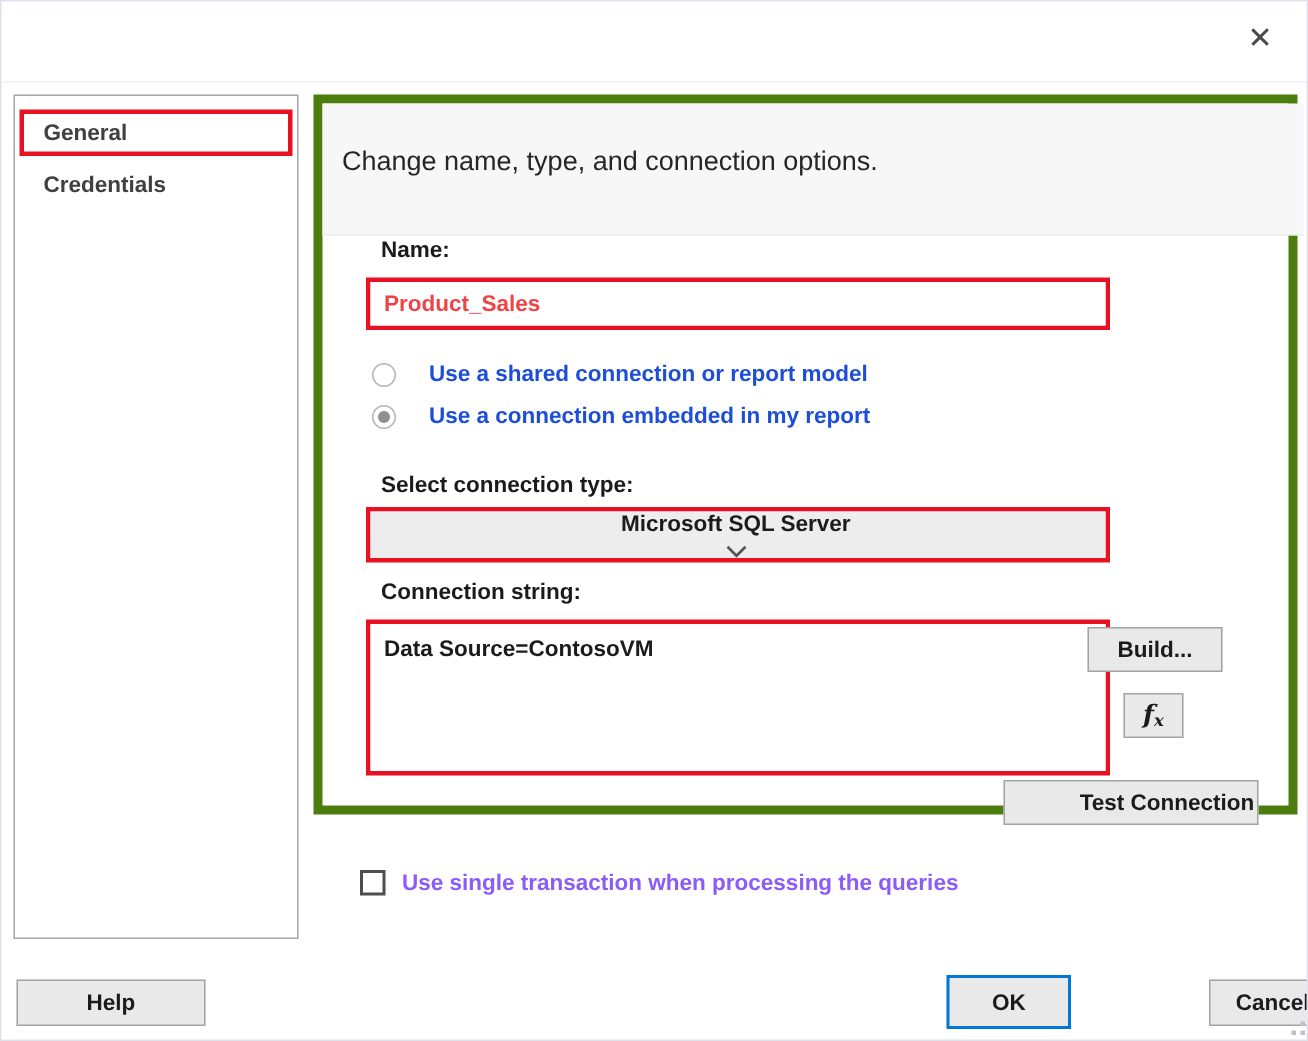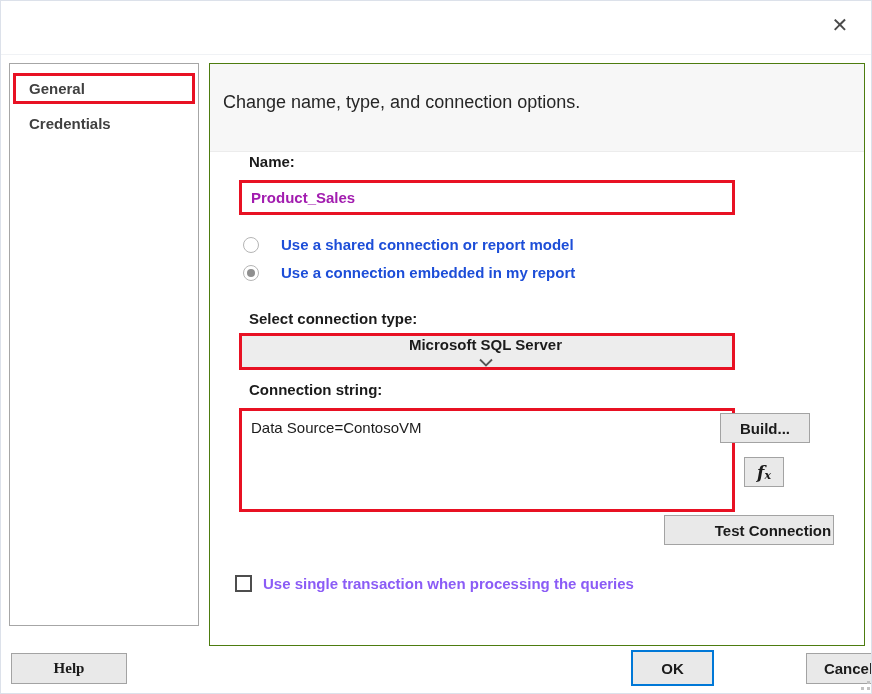--- a/index.html
+++ b/index.html
@@ -18,22 +18,22 @@
     font-size:20px;color:#4a4a4a;font-weight:400;cursor:default;
   }
   .title-sep{position:absolute;left:0;top:53px;width:872px;height:1px;background:#f0f2f5;}
 
   
   .sidebar{
     position:absolute;left:8px;top:62px;width:190px;height:563px;
     background:#ffffff;border:1px solid #a6a6a6;
   }
   .content{
-    position:absolute;left:208px;top:62px;width:656px;height:583px;
-    background:#ffffff;border:1px solid #4d7c0f;
+    position:absolute;left:208px;top:62px;width:656px;height:480px;
+    background:#ffffff;border:6px solid #4d7c0f;
   }
   .heading-band{
     position:absolute;left:0;top:0;width:654px;height:88px;background:#f7f7f7;
     border-bottom:1px solid #ececec;
   }
   .heading{
     position:absolute;left:13px;top:28px;font-size:18px;font-weight:400;color:#262626;
   }
 
   
@@ -48,21 +48,21 @@
   .fld-label{position:absolute;font-size:15px;font-weight:600;color:#1b1b1b;}
 
   
   :root{--red:#e81123;}
   .annot{position:absolute;border:3px solid var(--red);background:#ffffff;}
 
   .name-box{left:29px;top:116px;width:496px;height:35px;}
   .name-input{
     width:100%;height:100%;border:none;outline:none;background:#ffffff;
     font-family:"Liberation Sans","DejaVu Sans",sans-serif;
-    font-size:15px;font-weight:600;color:#a21caf;padding:0 14px 0 9px;
+    font-size:15px;font-weight:600;color:#ef4444;padding:0 14px 0 9px;
   }
 
   
   .radio-row{position:absolute;left:33px;display:flex;align-items:center;}
   .radio-circle{
     width:16px;height:16px;border-radius:50%;border:1px solid #b5b5b5;background:#fff;
     display:flex;align-items:center;justify-content:center;flex:0 0 16px;
   }
   .radio-circle.sel::after{
     content:"";width:8px;height:8px;border-radius:50%;background:#8f8f8f;display:block;
@@ -77,21 +77,21 @@
     flex-direction:column;
   }
   .combo-text{font-size:15px;font-weight:600;color:#1b1b1b;flex:1;}
   .chevron{flex:0 0 auto;display:block;}
 
   
   .conn-box{left:29px;top:344px;width:496px;height:104px;}
   .conn-text{
     width:100%;height:100%;border:none;outline:none;resize:none;background:#ffffff;
     font-family:"Liberation Sans","DejaVu Sans",sans-serif;
-    font-size:15px;font-weight:400;color:#1b1b1b;padding:8px 8px 8px 9px;
+    font-size:15px;font-weight:700;color:#1b1b1b;padding:8px 8px 8px 9px;
   }
 
   
   .btn{
     position:absolute;background:#e9e9e9;border:1px solid #a3a3a3;
     display:flex;align-items:center;justify-content:center;
     font-size:15px;font-weight:600;color:#1b1b1b;cursor:default;
   }
   .build-btn{left:510px;top:349px;width:90px;height:30px;}
   .fx-btn{left:534px;top:393px;width:40px;height:30px;font-family:"DejaVu Serif",serif;}
@@ -100,21 +100,21 @@
   .test-btn{left:454px;top:451px;width:170px;height:30px;padding-left:48px;}
 
   
   .check-row{position:absolute;left:25px;top:511px;display:flex;align-items:center;}
   .checkbox{
     width:17px;height:17px;border:2px solid #4d4d4d;background:#ffffff;flex:0 0 17px;
   }
   .check-label{font-size:15px;font-weight:600;color:#8b5cf6;margin-left:11px;white-space:nowrap;}
 
   
-  .help-btn{left:10px;top:652px;width:116px;height:31px;font-family:Liberation Serif, serif;}
+  .help-btn{left:10px;top:652px;width:126px;height:31px;}
   .ok-btn{left:630px;top:649px;width:83px;height:36px;border:2px solid var(--blue);}
   .cancel-btn{left:757px;top:652px;width:85px;height:31px;margin-left:48px;}
   :root{--blue:#0078d7;}
 
   .resize-grip{position:absolute;left:856px;top:674px;width:14px;height:16px;}
   .resize-grip i{
     position:absolute;width:3px;height:3px;background:#c2c2c2;display:block;
   }
 </style>
 </head>

